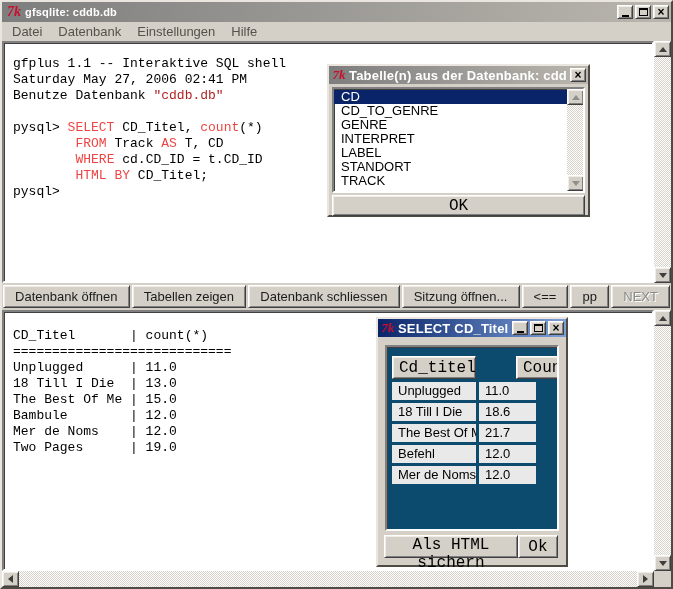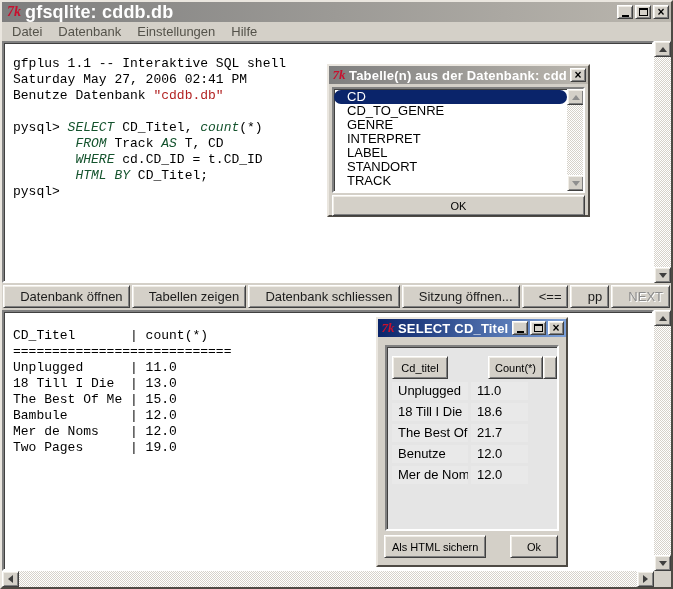--- a/index.html
+++ b/index.html
@@ -6,54 +6,54 @@
   * {box-sizing:border-box;}
   body {font-family:"Liberation Sans", sans-serif;}
 
   .window {position:relative; width:673px; height:589px; background:#d4d0c8;
     border:2px solid; border-color:#eae6df #4e4a44 #4e4a44 #eae6df; overflow:hidden;}
 
   
   .titlebar {height:20px; display:flex; align-items:center; gap:3px; padding:0 2px 0 4px;}
   .titlebar.inactive {background:linear-gradient(to right,#7e7e7e,#bab6ae);}
   .titlebar.active   {background:linear-gradient(to right,#0a246a,#7ca0d8);}
-  .title-text {color:#fff; font-weight:bold; font-size:18px; flex:1;
+  .title-text {color:#fff; font-weight:bold; font-size:11px; flex:1;
     white-space:nowrap; overflow:hidden; text-overflow:clip; letter-spacing:0.2px;}
   .tk-icon {color:#c8102e; font-family:"Liberation Serif", serif; font-style:italic;
     font-weight:bold; font-size:14px; line-height:14px; width:16px; text-align:center;}
   .winbtns {display:flex; gap:2px; align-items:center;}
   .tbtn-win {width:16px; height:14px; background:#d4d0c8; border:1px solid;
     border-color:#fff #404040 #404040 #fff; box-shadow:inset 1px 1px 0 #f0ede6, inset -1px -1px 0 #808080;
     display:flex; align-items:center; justify-content:center; padding:0;}
   .glyph-min {width:7px; height:2px; background:#000; margin-top:7px;}
   .glyph-max {width:9px; height:8px; border:1px solid #000; border-top-width:2px;}
   .glyph-close {font-size:12px; font-weight:bold; line-height:10px; color:#000;}
 
   
   .menubar {height:19px; display:flex; align-items:center; padding-left:2px;
     font-size:13px; color:#54524a;}
   .menu-item {padding:16px 8px; white-space:nowrap;}
 
   .toolbar {height:27px; display:flex; align-items:stretch; gap:2px; padding:2px 1px;}
   .tbtn {flex:1 1 auto; background:#d4d0c8; border:1px solid;
     border-color:#fff #404040 #404040 #fff; box-shadow:inset 1px 1px 0 #f0ede6, inset -1px -1px 0 #808080;
-    font-family:inherit; font-size:13px; color:#1c1c1c; white-space:nowrap; padding:0 6px;text-align:right;}
+    font-family:inherit; font-size:13px; color:#1c1c1c; white-space:nowrap; padding:0 6px;}
   .tbtn.disabled {color:#8b8b8b; text-shadow:1px 1px 0 #fff;}
 
   
   .row {display:flex;}
   .top-row {height:242px;}
   .bottom-row {height:261px;}
   .pane {flex:1; background:#fff; border:2px solid; border-color:#808080 #fff #fff #808080;
     box-shadow:inset 1px 1px 0 #404040; overflow:hidden; margin:0;}
   .mono {font-family:"Liberation Mono", monospace; font-size:13px; line-height:16px; color:#000;}
   .shell {padding:13px 0 0 9px;}
   .output {padding:16px 0 0 9px;}
   .shell-line {white-space:pre; min-height:16px;}
-  .tok-kw {color:#14532d;font-style:italic;}
+  .tok-kw {color:#ef4444;}
   .tok-str {color:#b22222;}
 
   
   .vscroll {width:17px; display:flex; flex-direction:column;}
   .hscroll-row {height:16px; display:flex;}
   .hscroll {flex:1; display:flex;}
   .sb-track {flex:1; background:repeating-conic-gradient(#ffffff 0% 25%, #d6d2ca 0% 50%) 0 0/2px 2px;}
   .sb-btn {width:17px; height:16px; background:#d4d0c8; border:1px solid;
     border-color:#fff #404040 #404040 #fff; box-shadow:inset 1px 1px 0 #f0ede6, inset -1px -1px 0 #808080;
     display:flex; align-items:center; justify-content:center; flex:0 0 auto; padding:0;}
@@ -72,41 +72,41 @@
   .dialog {position:absolute; background:#d4d0c8; border:2px solid;
     border-color:#eae6df #4e4a44 #4e4a44 #eae6df;}
   .dlg-title {height:18px; display:flex; align-items:center; gap:3px; padding:0 2px 0 3px;}
   .dlg-title .title-text {font-size:13px;}
   .dlg-title .tk-icon {font-size:13px; width:14px;}
 
   #dlg-tables {left:325px; top:62px; width:263px; height:153px;}
   .listwrap {margin:3px 3px 2px; height:106px; background:#fff; border:2px solid;
     border-color:#808080 #fff #fff #808080; box-shadow:inset 1px 1px 0 #404040; display:flex; overflow:hidden;}
   .list {flex:1; padding-top:1px; font-size:13px; overflow:hidden;}
-  .list-item {height:14px; line-height:14px; padding-left:13px; white-space:nowrap; color:#000;border-radius:7px;}
+  .list-item {height:14px; line-height:14px; padding-left:7px; white-space:nowrap; color:#000;}
   .list-item.selected {background:#0a246a; color:#fff;}
   .list-vscroll {width:16px; display:flex; flex-direction:column;}
   .btn {background:#d4d0c8; border:1px solid; border-color:#fff #404040 #404040 #fff;
     box-shadow:inset 1px 1px 0 #f0ede6, inset -1px -1px 0 #808080;
-    font-family:Liberation Sans, sans-serif; font-size:11px; color:#000;}
+    font-family:Liberation Mono, monospace; font-size:16px; color:#000;}
   .ok-wide {display:block; height:21px; width:calc(100% - 6px); margin:0 3px 3px;}
 
   #dlg-result {left:374px; top:315px; width:192px; height:250px;}
-  .grid-box {margin:8px 7px 0; height:186px; background:#e5e5e5; border:2px solid;
+  .grid-box {margin:8px 7px 0; height:186px; background:#0c4a6e; border:2px solid;
     border-color:#808080 #fff #fff #808080; box-shadow:inset 1px 1px 0 #404040;
     padding:9px 0 0 5px; overflow:hidden;}
   .hdr-row {display:flex;}
   .hdr-btn {height:23px;}
   .hdr-c1 {width:84px;}
   .hdr-c2 {width:72px;margin-left:40px;}
   .hdr-stub {width:10px;}
   .trow {display:flex; gap:3px; margin-top:3px;}
   .tcell {height:18px; line-height:18px; background:#e9e9e9; font-size:13px;
     padding-left:6px; white-space:nowrap; overflow:hidden;}
-  .tc1 {width:76px;}
+  .tc1 {width:84px;}
   .tc2 {width:57px;}
   .dlg2-btns {position:absolute; left:6px; right:8px; bottom:7px; display:flex;
     justify-content:space-between; align-items:center;}
   .save-btn {height:23px; padding:0 7px;}
   .ok-btn {height:23px; width:48px;}
 </style>
 </head>
 <body>
 
 <div class="window">
@@ -260,21 +260,21 @@
           </div>
           <div class="trow">
             <div class="tcell tc1">18 Till I Die</div>
             <div class="tcell tc2">18.6</div>
           </div>
           <div class="trow">
             <div class="tcell tc1">The Best Of Me</div>
             <div class="tcell tc2">21.7</div>
           </div>
           <div class="trow">
-            <div class="tcell tc1">Benutze</div>
+            <div class="tcell tc1">Befehl</div>
             <div class="tcell tc2">12.0</div>
           </div>
           <div class="trow">
             <div class="tcell tc1">Mer de Noms</div>
             <div class="tcell tc2">12.0</div>
           </div>
         </div>
     </div>
     <div class="dlg2-btns">
       <button class="btn save-btn">Als HTML sichern</button>

